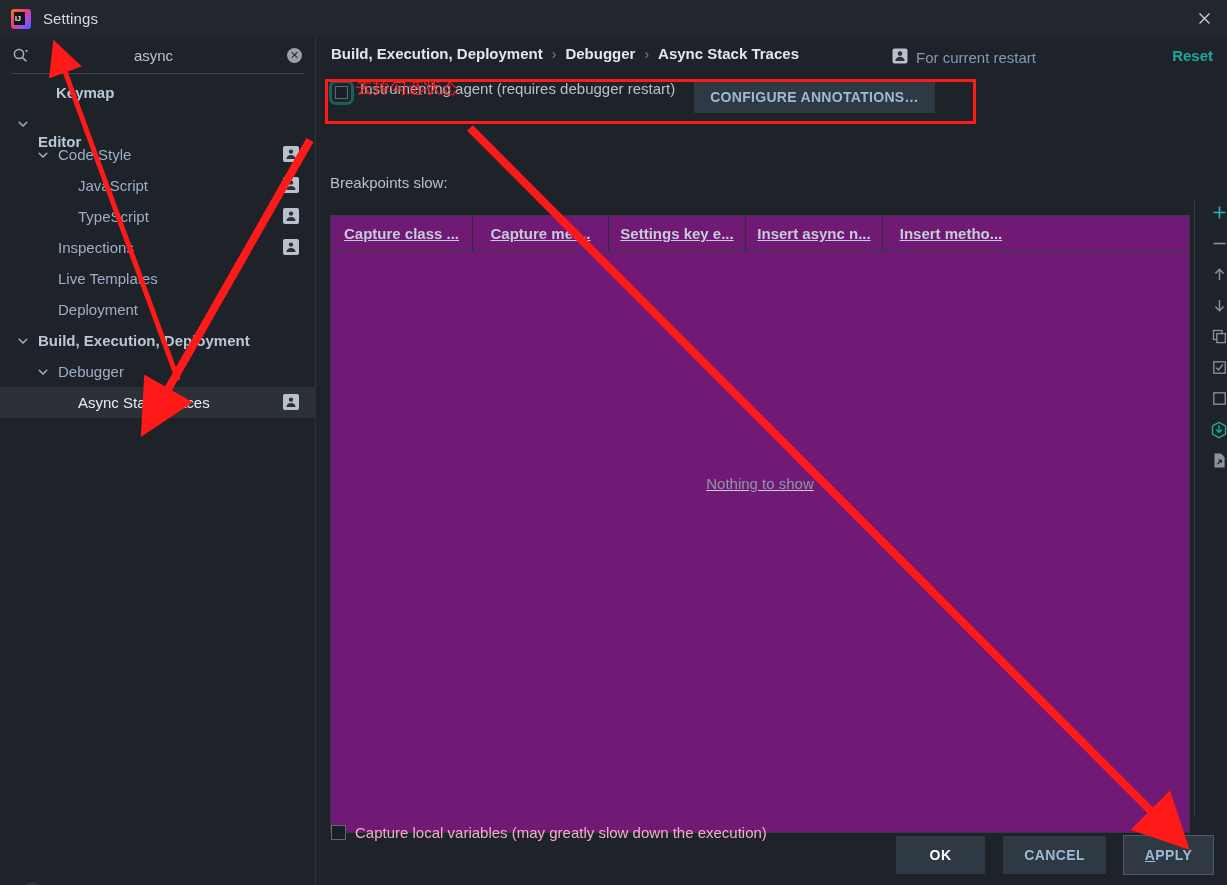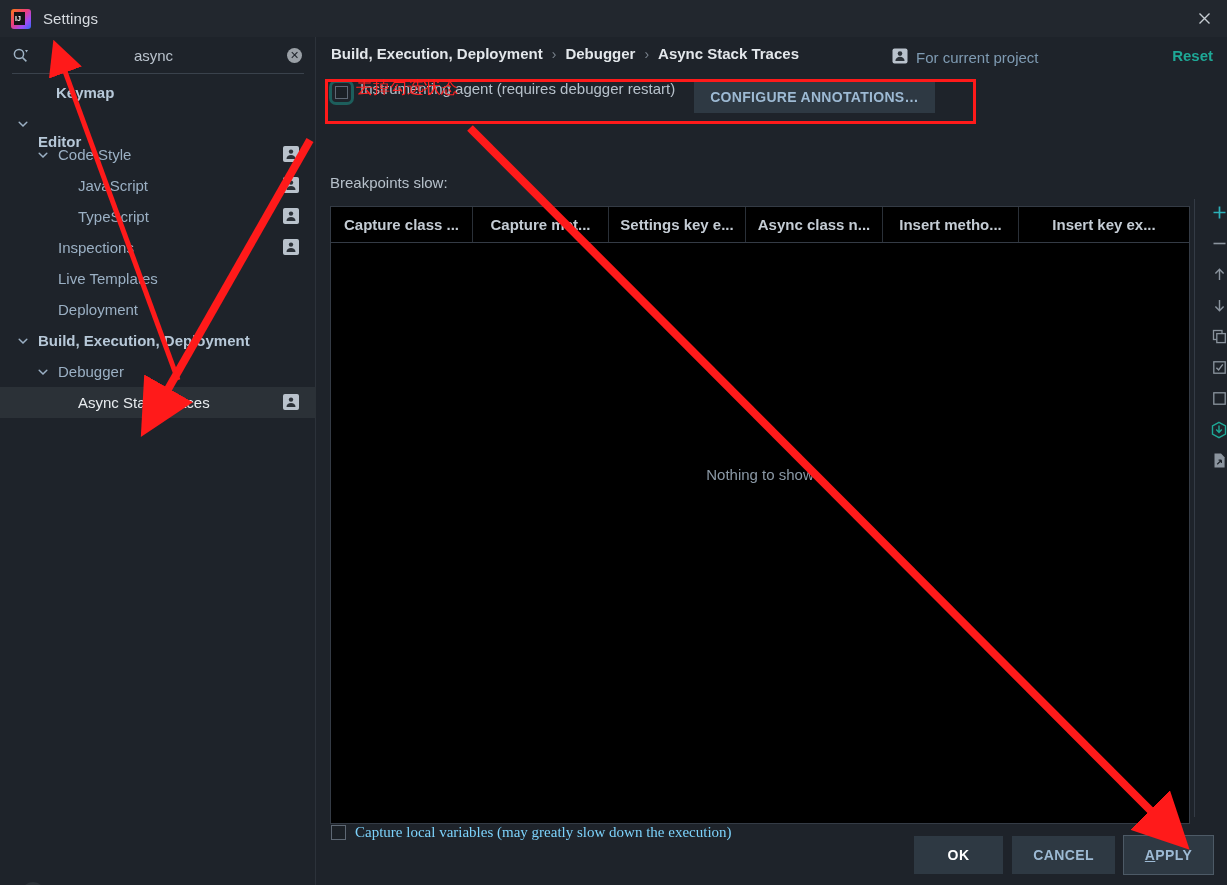--- a/index.html
+++ b/index.html
@@ -131,22 +131,22 @@
     margin-left: 19px; height: 33px; padding: 0 16px;
     background: #2e3943; color: #9dbad4;
     font-size: 14px; font-weight: bold; letter-spacing: .3px;
     display: flex; align-items: center; border: none; cursor: pointer;
     font-family: "Liberation Sans", sans-serif;
   }
 
   .bp-label { position: absolute; left: 13px; top: 137px; font-size: 15px; color: #b6c0ca; }
 
   .tablewrap {
-    position: absolute; left: 13px; top: 169px; width: 860px; height: 618px;
-    border: 1px solid #343b45; background: #000000;
+    position: absolute; left: 13px; top: 178px; width: 860px; height: 618px;
+    border: 1px solid #343b45; background: #701a75; text-decoration: underline;
   }
   .thead { display: flex; height: 36px; border-bottom: 1px solid #343b45; }
   .th {
     font-size: 15px; color: #c4ccd4; font-weight: bold;
     display: flex; align-items: center; justify-content: center;
     border-right: 1px solid #2a3038; overflow: hidden; white-space: nowrap;
     cursor: pointer;
   }
   .th:last-child { border-right: none; }
   .tbody {
@@ -163,25 +163,25 @@
     width: 30px; height: 31px; display: flex; align-items: center; justify-content: center;
     cursor: pointer;
   }
   .vdiv {
     position: absolute; left: 877px; top: 162px; width: 1px; height: 618px;
     background: #343b45;
   }
 
   .bottom-check {
     position: absolute; left: 14px; top: 787px;
-    display: flex; align-items: center; gap: 9px; font-size: 15px; color: #7dd3fc; font-family: Liberation Serif, serif;
+    display: flex; align-items: center; gap: 9px; font-size: 15px; color: #f9a8d4;
   }
   .cb2 { width: 15px; height: 15px; border: 1px solid #5e6874; background: #1b2026; cursor: pointer; flex:none;}
 
-  .btnrow { position: absolute; right: 14px; top: 799px; display: flex; gap: 9px; }
+  .btnrow { position: absolute; right: 14px; top: 799px; display: flex; gap: 18px; }
   .dlgbtn {
     width: 89px; height: 38px; background: #2e3943; border: none;
     font-size: 14px; font-weight: bold; letter-spacing: .4px;
     color: #9dbad4; cursor: pointer; font-family: "Liberation Sans", sans-serif;
     display: flex; align-items: center; justify-content: center;
   }
   .dlgbtn.primary { color: #ffffff; }
   .dlgbtn.focused { outline: 1px solid #4d5a66; }
   .dlgbtn.wide { width: 103px; }
   .mnem { text-decoration: underline; }
@@ -336,43 +336,42 @@
       </div>
 
     <div class="for-project">
       <span>
         <svg width="16" height="16" viewBox="0 0 16 16" aria-hidden="true">
           <rect x="0.5" y="0.5" width="15" height="15" rx="2" fill="#b9c2cc"></rect>
           <circle cx="8" cy="5.6" r="2.3" fill="#2b3138"></circle>
           <path d="M3.4 13 a4.6 4.2 0 0 1 9.2 0 z" fill="#2b3138"></path>
         </svg>
       </span>
-      <span>For current project</span>
+      <span>For current restart</span>
     </div>
 
     <div class="reset-link">Reset</div>
 
     <div class="agent-row">
       <div class="cb-focus">
         <div class="cb-box"></div>
       </div>
       <div class="agent-label">Instrumenting agent (requires debugger restart)</div>
       <button class="cfg-btn">CONFIGURE ANNOTATIONS…</button>
     </div>
 
     <div class="bp-label">Breakpoints slow:</div>
 
     <div class="tablewrap">
       <div class="thead" id="thead">
           <div class="th" style="width: 142px;">Capture class ...</div>
           <div class="th" style="width: 136px;">Capture met...</div>
           <div class="th" style="width: 137px;">Settings key e...</div>
-          <div class="th" style="width: 137px;">Async class n...</div>
+          <div class="th" style="width: 137px;">Insert async n...</div>
           <div class="th" style="width: 136px;">Insert metho...</div>
-          <div class="th" style="width: 170px;">Insert key ex...</div>
         </div>
       <div class="tbody">
         <div class="nothing">Nothing to show</div>
       </div>
     </div>
 
     <div class="vdiv"></div>
     <div class="sidetools" id="sidetools">
         <div class="tool">
           <span><svg width="17" height="17" viewBox="0 0 17 17">

